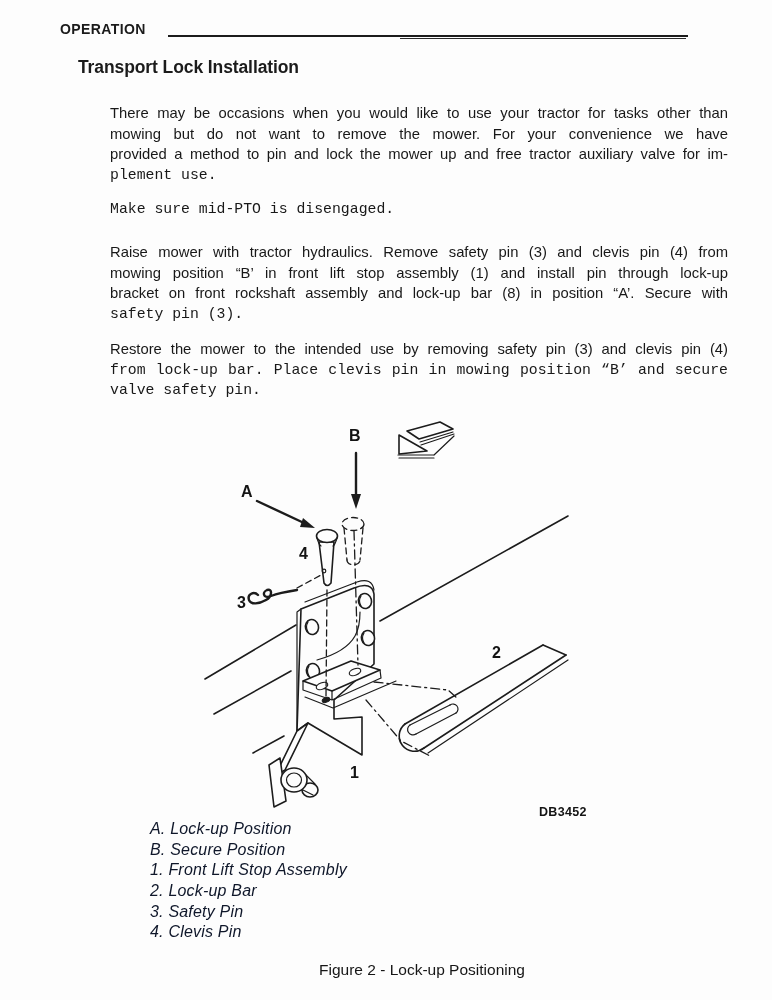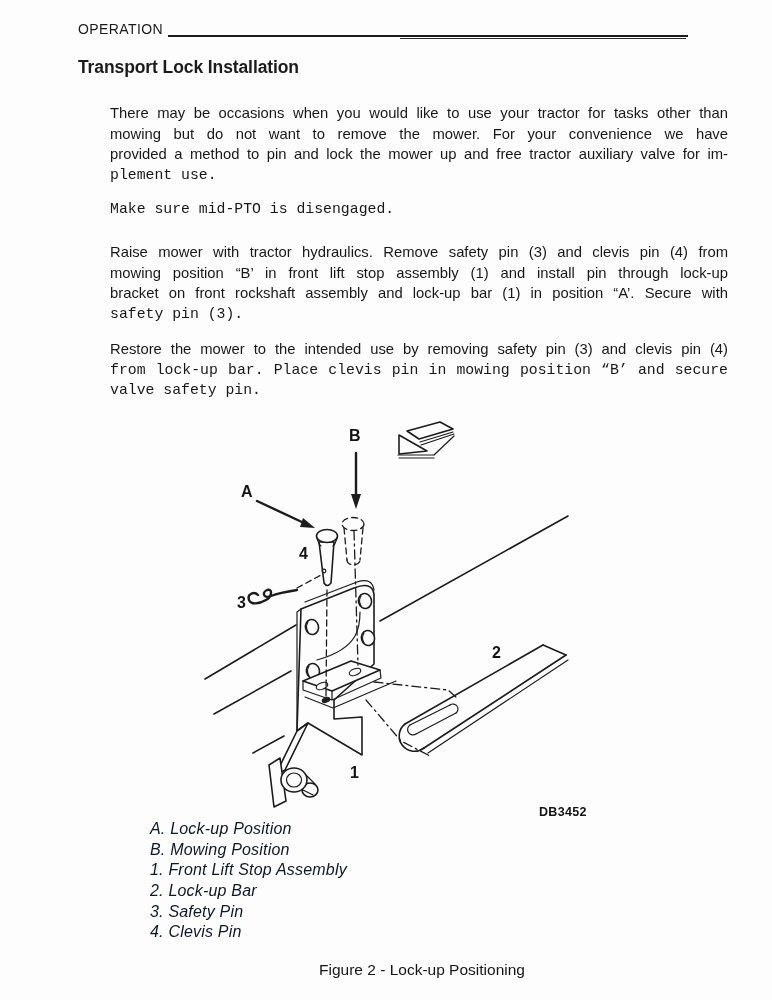--- a/index.html
+++ b/index.html
@@ -3,21 +3,21 @@
 <meta charset="utf-8">
 <style>
   html,body{margin:0;padding:0;background:#e8e8e8;}
   .page{
     position:relative;width:772px;height:1000px;margin:0 auto;
     background:#fdfdfd;color:#1b1b1b;overflow:hidden;
     font-family:"Liberation Sans","DejaVu Sans",sans-serif;
   }
   .abs{position:absolute;}
   .header-label{
-    left:78px;top:21px;font-size:14px;font-weight:400;letter-spacing:.4px;
+    left:60px;top:21px;font-size:14px;font-weight:700;letter-spacing:.4px;
   }
   .rule-main{left:168px;top:35px;width:520px;height:2px;background:#1c1c1c;}
   .rule-echo{left:400px;top:38px;width:286px;height:1px;background:#2a2a2a;}
   .page-title{
     left:78px;top:57px;font-size:17.5px;font-weight:700;letter-spacing:-.1px;
   }
   .para{left:78px;width:618px;font-size:14.8px;color:#181818;margin-left:32px;}
   .jline{line-height:20.5px;height:20.5px;text-align:justify;text-align-last:justify;white-space:normal;}
   .jline.last{text-align-last:left;font-family:Liberation Mono, monospace;}
   .p1{top:103px;} .p2{top:199px;} .p3{top:242px;} .p4{top:339px;}
@@ -62,21 +62,21 @@
     <div class="jline last">plement use.</div>
   </div>
 
   <div class="abs para p2">
     <div class="jline last">Make sure mid-PTO is disengaged.</div>
   </div>
 
   <div class="abs para p3">
     <div class="jline">Raise mower with tractor hydraulics. Remove safety pin (3) and clevis pin (4) from</div>
     <div class="jline">mowing position “B’ in front lift stop assembly (1) and install pin through lock-up</div>
-    <div class="jline">bracket on front rockshaft assembly and lock-up bar (1) in position “A’. Secure with</div>
+    <div class="jline">bracket on front rockshaft assembly and lock-up bar (8) in position “A’. Secure with</div>
     <div class="jline last">safety pin (3).</div>
   </div>
 
   <div class="abs para p4">
     <div class="jline">Restore the mower to the intended use by removing safety pin (3) and clevis pin (4)</div>
     <div class="jline last">from lock-up bar. Place clevis pin in mowing position “B’ and secure valve safety pin.</div>
   </div>
 
   <svg class="figure" width="772" height="410" viewBox="0 415 772 410">
 
@@ -176,21 +176,21 @@
       <path class="fill" d="M399,435 L427,451 L399,454 Z"></path>
       <path class="thin" d="M420,442 L453,432 M421,445 L454,434"></path>
       <path class="thin" d="M398,455 L434,455 M399,458 L434,458 M434,455 L454,436"></path>
     </g>
 
     <text class="drawing-id" x="539" y="816">DB3452</text>
   </svg>
 
   <div class="abs legend">
     <div class="legend-item">A. Lock-up Position</div>
-    <div class="legend-item">B. Mowing Position</div>
+    <div class="legend-item">B. Secure Position</div>
     <div class="legend-item">1. Front Lift Stop Assembly</div>
     <div class="legend-item">2. Lock-up Bar</div>
     <div class="legend-item">3. Safety Pin</div>
     <div class="legend-item">4. Clevis Pin</div>
   </div>
 
   <div class="abs caption">Figure 2 - Lock-up Positioning</div>
 
 </div>
 

